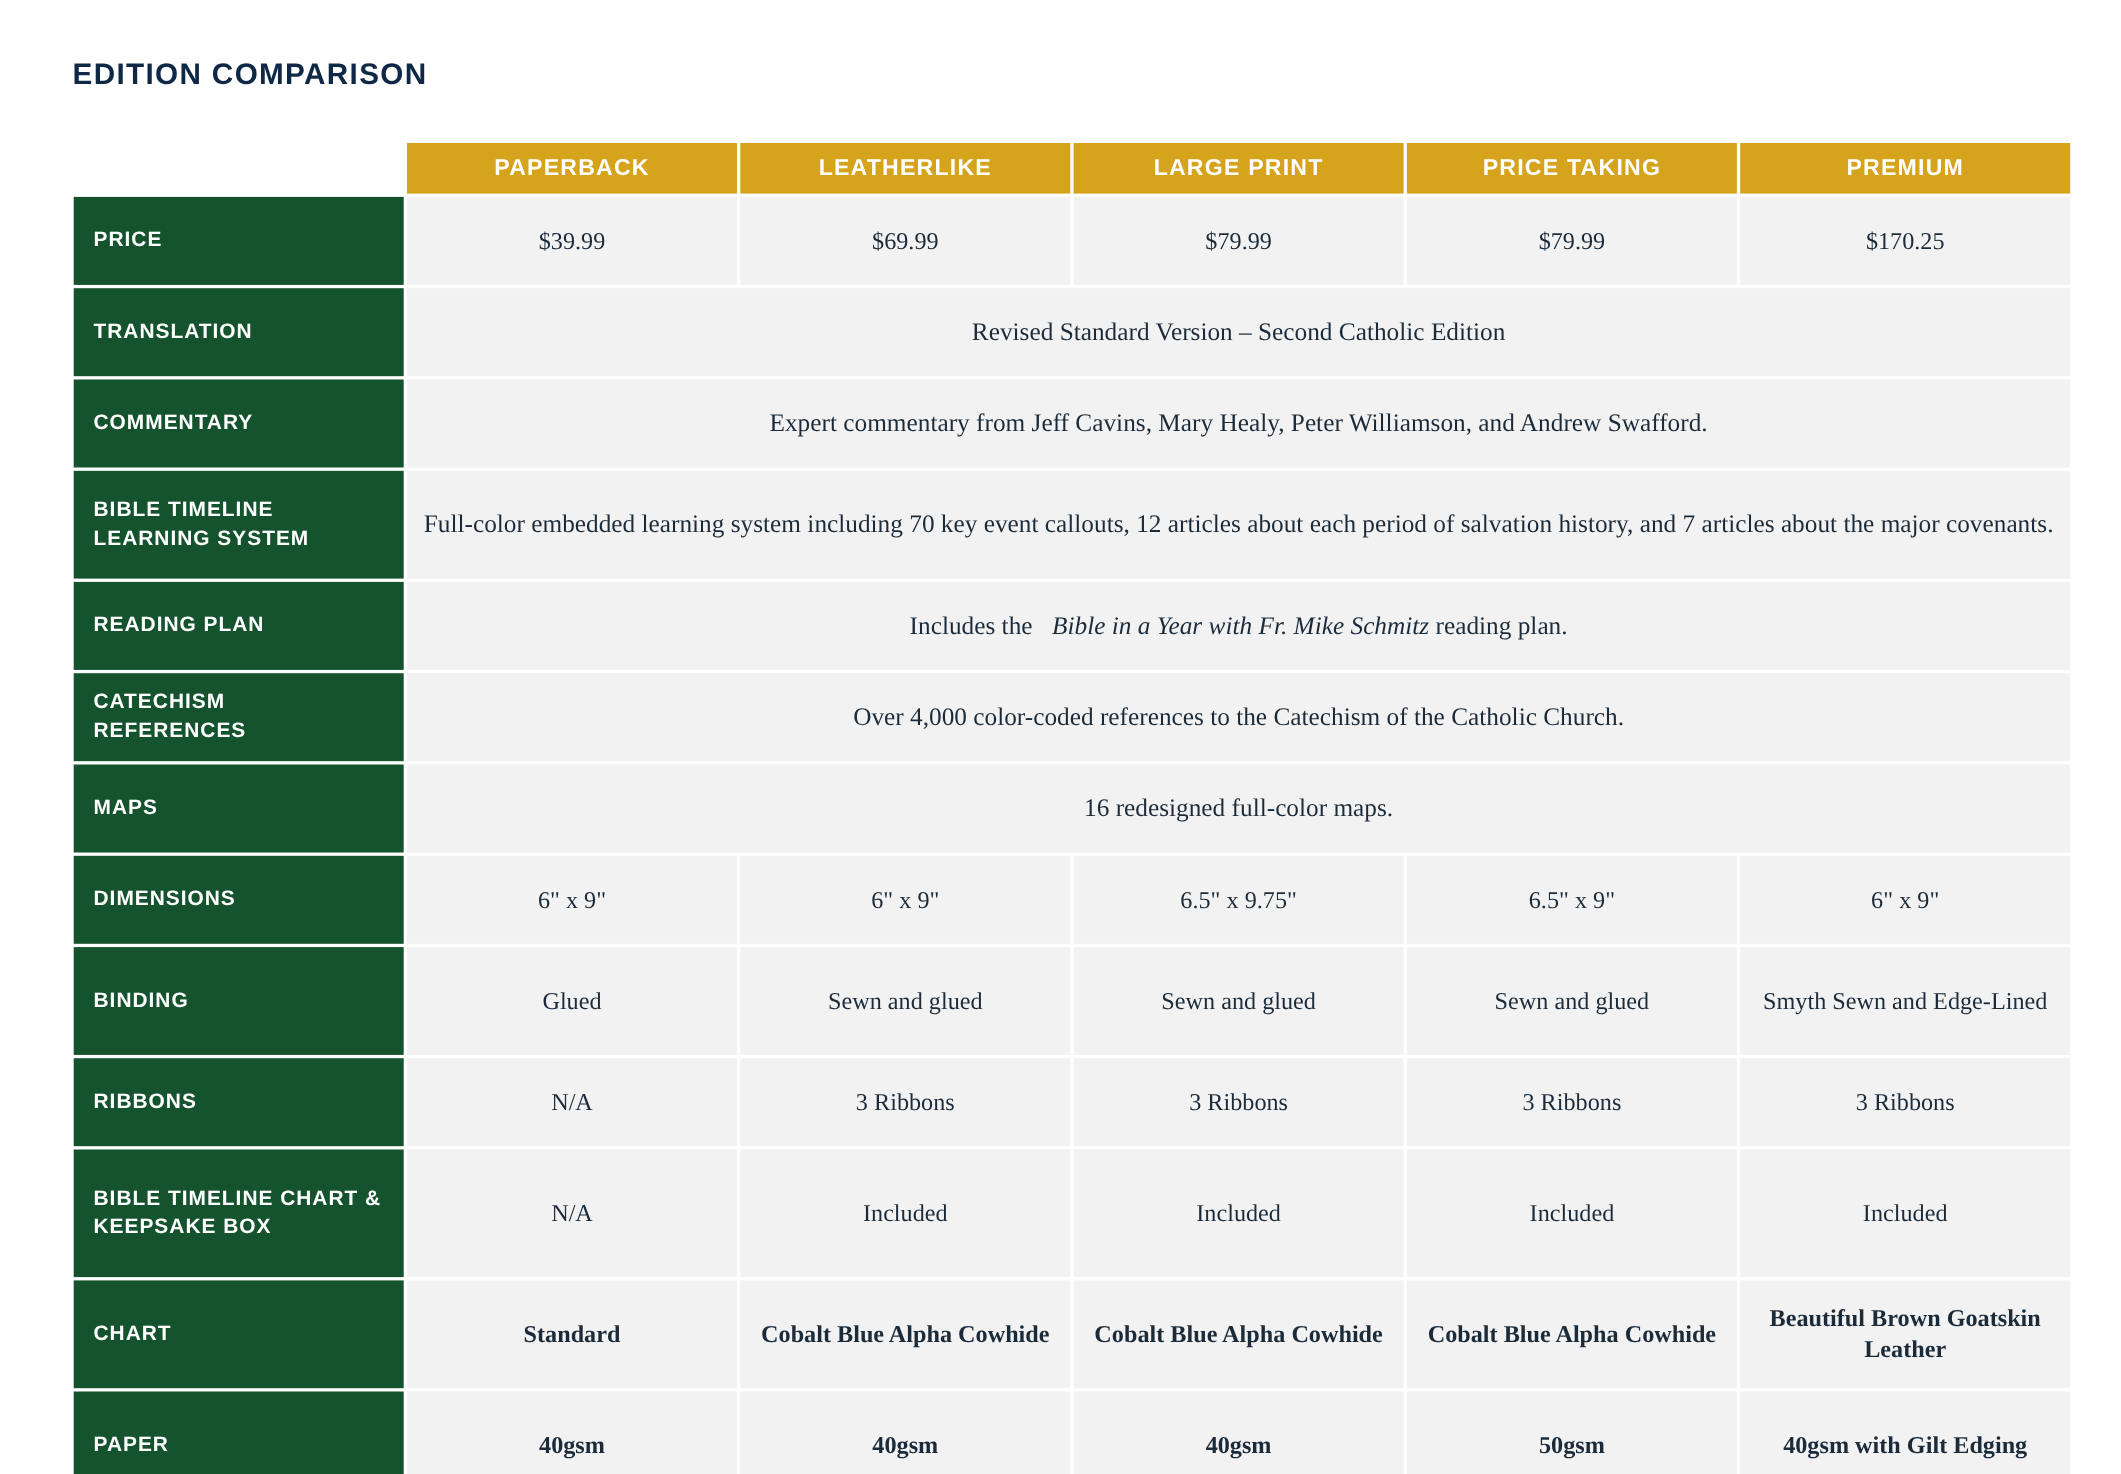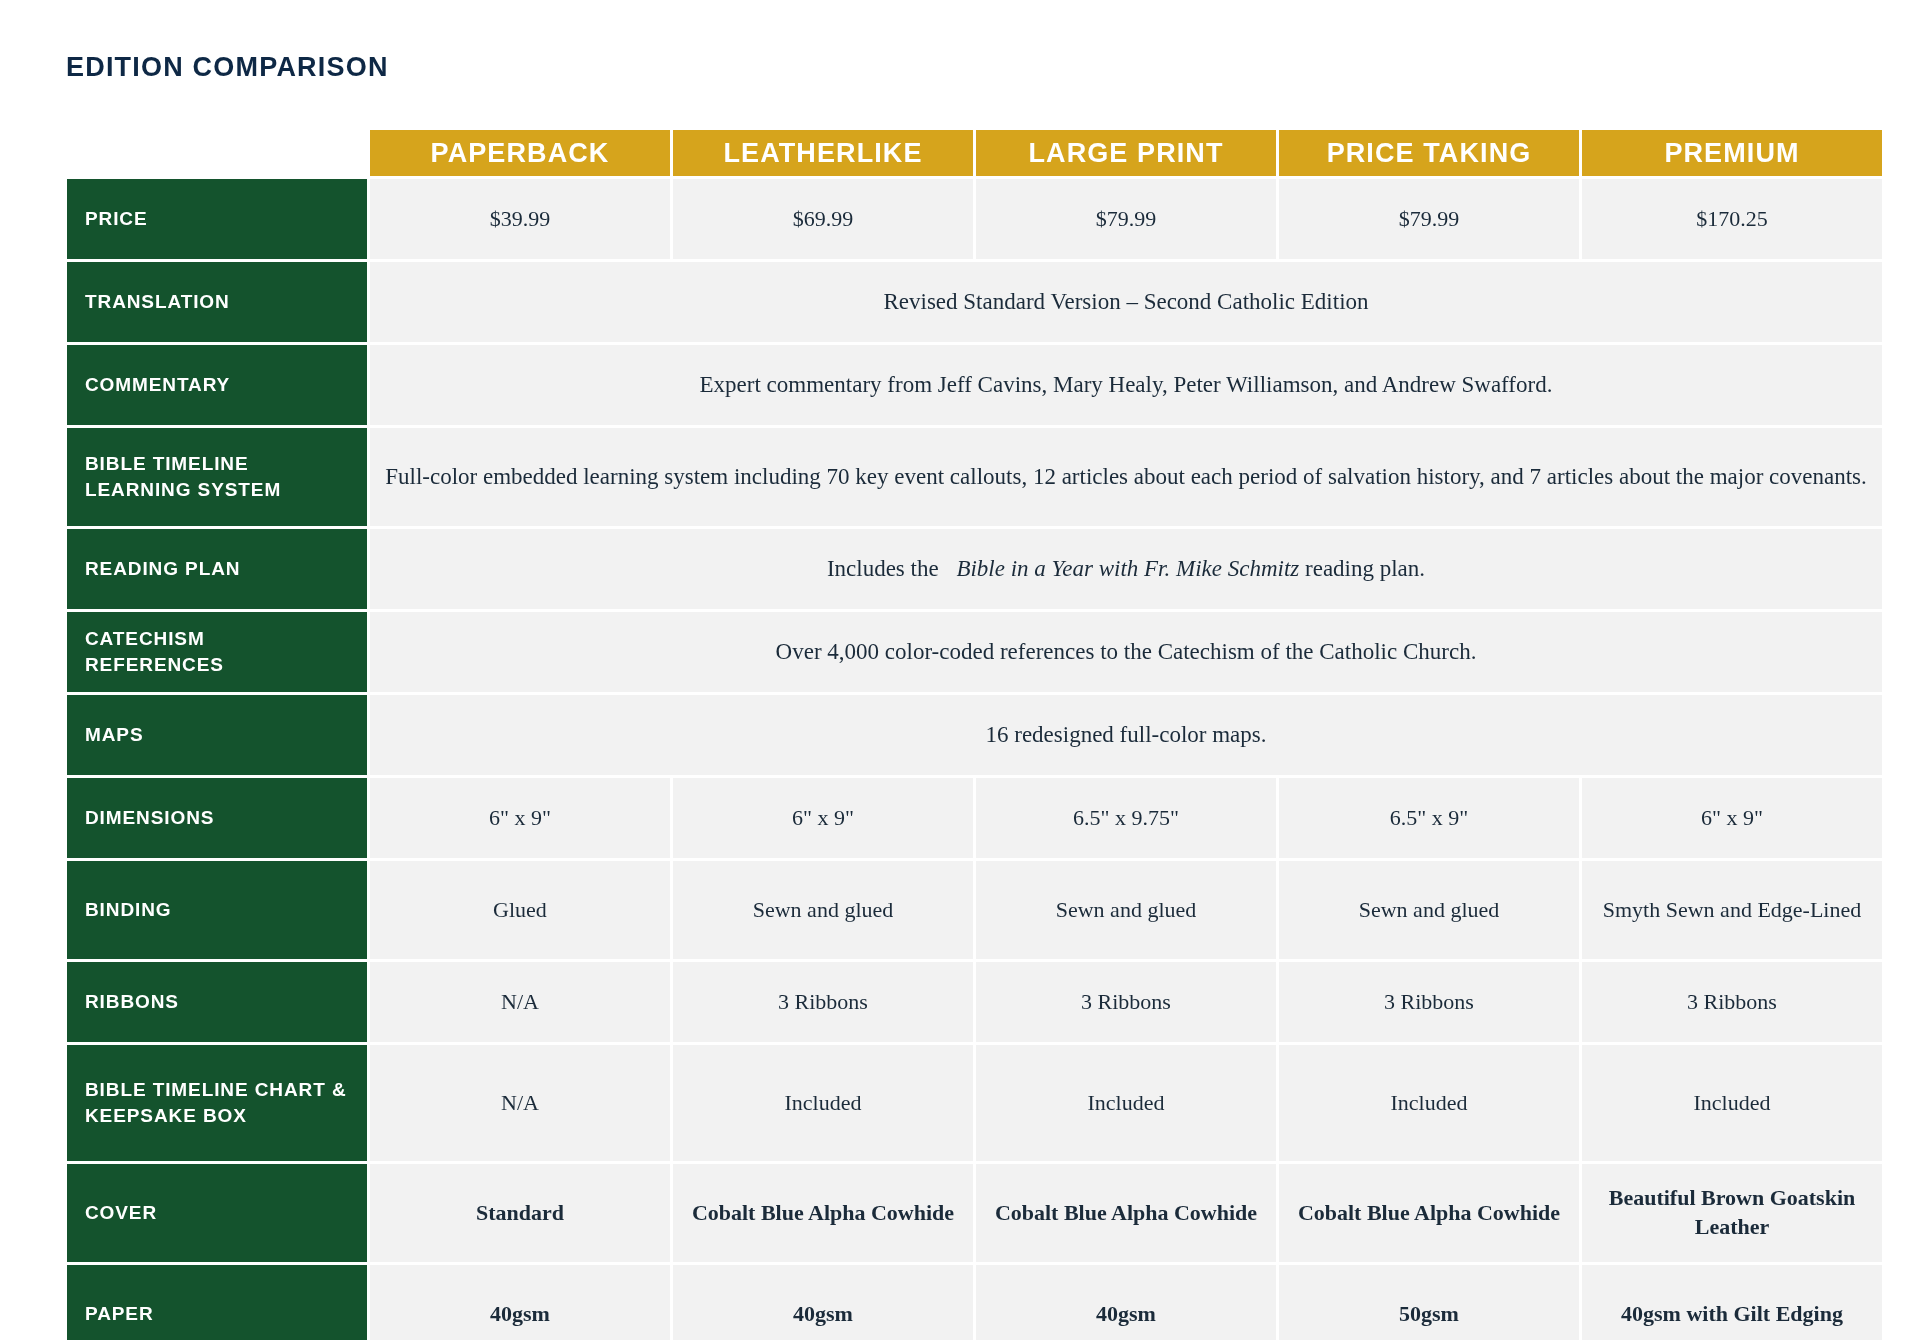--- a/index.html
+++ b/index.html
@@ -39,21 +39,21 @@
   table.cmp col.edcol { width: 300px; }
 
   .corner {
     background: transparent;
     border: none;
   }
   th.edition {
     background: #d6a41c;
     color: #ffffff;
     font-weight: bold;
-    font-size: 27px;
+    font-size: 21px;
     letter-spacing: 1.1px;
     height: 56px;
     text-align: center;
     vertical-align: middle;
     font-family: "Liberation Sans", sans-serif;
   }
   td.rowlabel {
     background: #14532d;
     color: #ffffff;
     font-family: "Liberation Sans", sans-serif;
@@ -186,21 +186,21 @@
       <tr class="h-xl">
         <td class="rowlabel">BIBLE TIMELINE CHART &amp; KEEPSAKE BOX</td>
         <td class="cell">N/A</td>
         <td class="cell">Included</td>
         <td class="cell">Included</td>
         <td class="cell">Included</td>
         <td class="cell">Included</td>
       </tr>
 
       <tr class="h-lg">
-        <td class="rowlabel">COVER</td>
+        <td class="rowlabel">CHART</td>
         <td class="cell bold">Standard</td>
         <td class="cell bold">Cobalt Blue Alpha Cowhide</td>
         <td class="cell bold">Cobalt Blue Alpha Cowhide</td>
         <td class="cell bold">Cobalt Blue Alpha Cowhide</td>
         <td class="cell bold">Beautiful Brown Goatskin Leather</td>
       </tr>
 
       <tr class="h-lg">
         <td class="rowlabel">PAPER</td>
         <td class="cell bold">40gsm</td>

